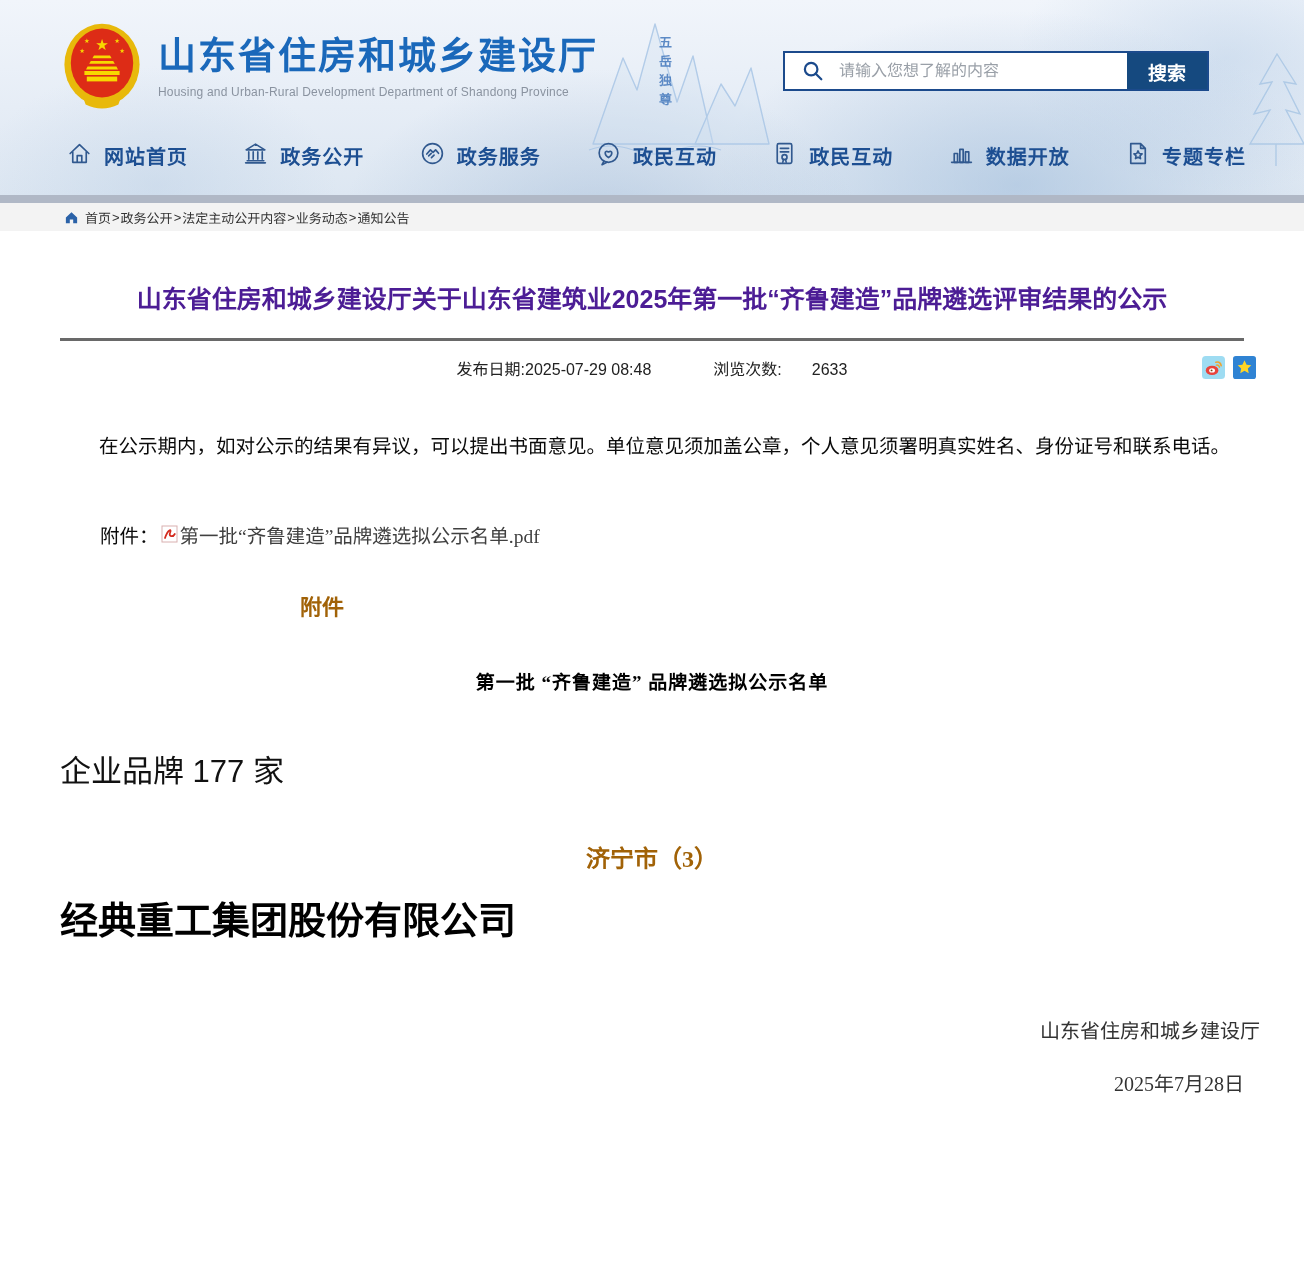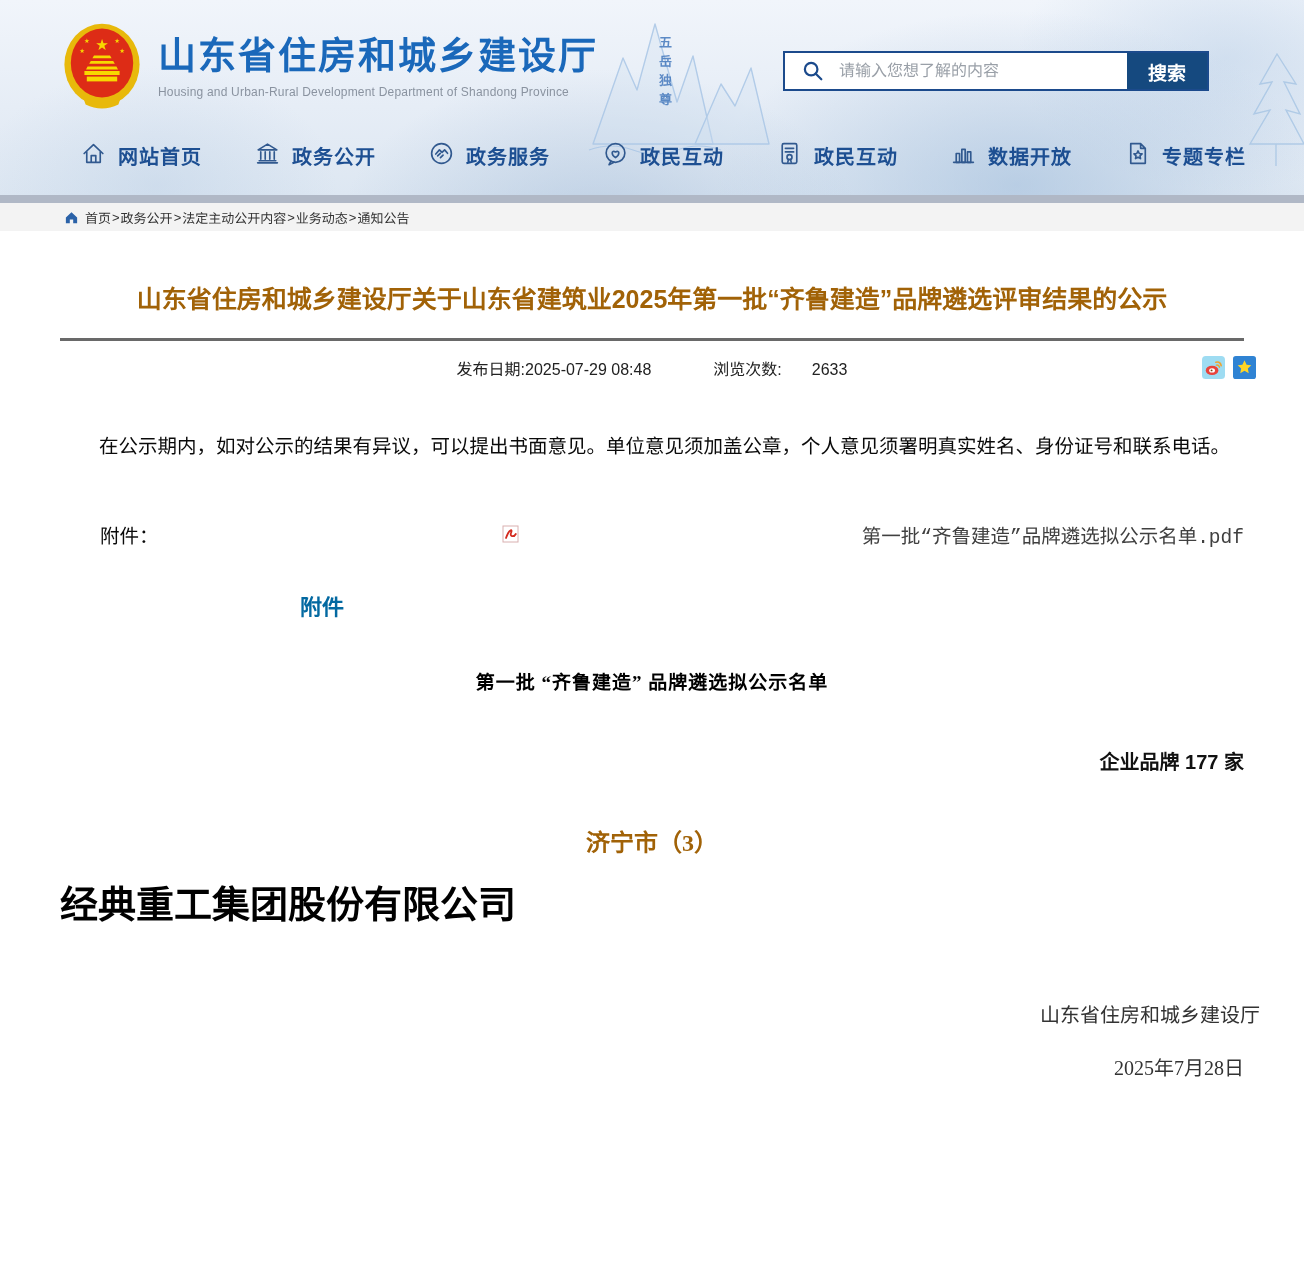--- a/index.html
+++ b/index.html
@@ -28,59 +28,59 @@
   .org-en { margin-top:6px; font-size:12px; color:#8a93a0; letter-spacing:.2px; }
 
   .search { position:absolute; left:783px; top:51px; width:426px; height:40px;
     display:flex; align-items:stretch; background:#fff; border:2px solid #1b4a8c; }
   .search-icon-wrap { display:flex; align-items:center; padding:0 12px 0 16px; }
   .search input { flex:1; border:0; outline:none; font-size:16px; color:#333; background:transparent; }
   .search input::placeholder { color:#9aa0a8; }
   .search-btn { width:80px; border:0; background:#15497f; color:#fff; font-size:19px; font-weight:bold;
     cursor:pointer; font-family:inherit; }
 
-  .nav { position:absolute; left:80px; right:58px; top:140px; display:flex; justify-content:space-between; align-items:center; }
+  .nav { position:absolute; left:66px; right:58px; top:140px; display:flex; justify-content:space-between; align-items:center; }
   .nav-item { display:flex; align-items:center; gap:11px; cursor:pointer; }
   .nav-item svg { stroke:#31598f; fill:none; stroke-width:1.6; stroke-linecap:round; stroke-linejoin:round; }
   .nav-label { font-size:20px; font-weight:bold; color:#1d4f92; letter-spacing:1px; }
 
   .hdr-strip { height:8px; background:#b0b8c6; }
 
   
   .crumbs { height:28px; background:#f3f3f3; display:flex; align-items:center; padding-left:64px;
     font-size:13px; color:#333; }
   .crumbs .home-glyph { margin-right:6px; display:flex; }
   .crumb { cursor:pointer; }
   .crumb-sep { margin:0 1px; color:#333; }
 
   
   .content { padding:0 60px; }
-  .article-title { margin:52px 30px 0; text-align:center; font-size:25px; font-weight:bold; color:#a16207; line-height:1.3; }
+  .article-title { margin:52px 30px 0; text-align:center; font-size:25px; font-weight:bold; color:#4c1d95; line-height:1.3; }
   .title-rule { margin-top:22px; border:0; border-top:3px solid #696969; }
   .meta { position:relative; margin-top:14px; height:26px; display:flex; justify-content:center; align-items:center;
     gap:62px; font-size:16px; color:#222; }
   .meta-views .v { margin-left:30px; }
   .share { position:absolute; right:-12px; top:1px; display:flex; gap:8px; }
   .share span { display:flex; cursor:pointer; }
 
   .body-text { margin-top:44px; font-family:"Liberation Serif",serif; font-size:19.5px; line-height:43px;
     color:#0a0a0a; text-align:justify; }
   .body-text p { margin:0; text-indent:2em; }
 
-  .attach-row { margin-top:52px; font-family:Liberation Mono, monospace; font-size:19.5px; color:#0a0a0a;
-    padding-left:40px; display:flex; align-items:center;justify-content:space-between; }
+  .attach-row { margin-top:52px; font-family:Liberation Serif, serif; font-size:19.5px; color:#0a0a0a;
+    padding-left:40px; display:flex; align-items:center; }
   .attach-row .pdf { margin:0 2px 0 2px; display:flex; }
   .attach-link { color:#404040; text-decoration:none; cursor:pointer; }
 
   
   .doc { margin-top:40px; }
-  .doc-heading { margin-left:240px; font-size:22px; font-weight:bold; color:#0369a1; }
+  .doc-heading { margin-left:240px; font-size:22px; font-weight:bold; color:#a16207; }
   .doc-title { margin-top:46px; text-align:center; font-family:"Liberation Serif",serif; font-weight:bold;
     font-size:19px; color:#000; letter-spacing:1px; }
-  .doc-subtitle { margin-top:52px; text-align:right; font-weight:bold; font-size:20px; color:#111; }
+  .doc-subtitle { margin-top:52px; text-align:left; font-weight:normal; font-size:31px; color:#111; }
   .doc-city { margin-top:48px; text-align:center; font-family:"Liberation Serif",serif; font-weight:bold; font-size:24px; color:#a16207; }
   .doc-company { margin-top:16px; text-align:left; font-family:"Liberation Serif",serif; font-weight:bold; font-size:38px; color:#000; }
 
   .signature { margin-top:70px; text-align:right; margin-right:-16px; font-family:"Liberation Serif",serif;
     font-size:20px; color:#333; }
   .signature .sig-date { margin-top:24px; padding-right:16px; }
 </style>
 </head>
 <body>
 

